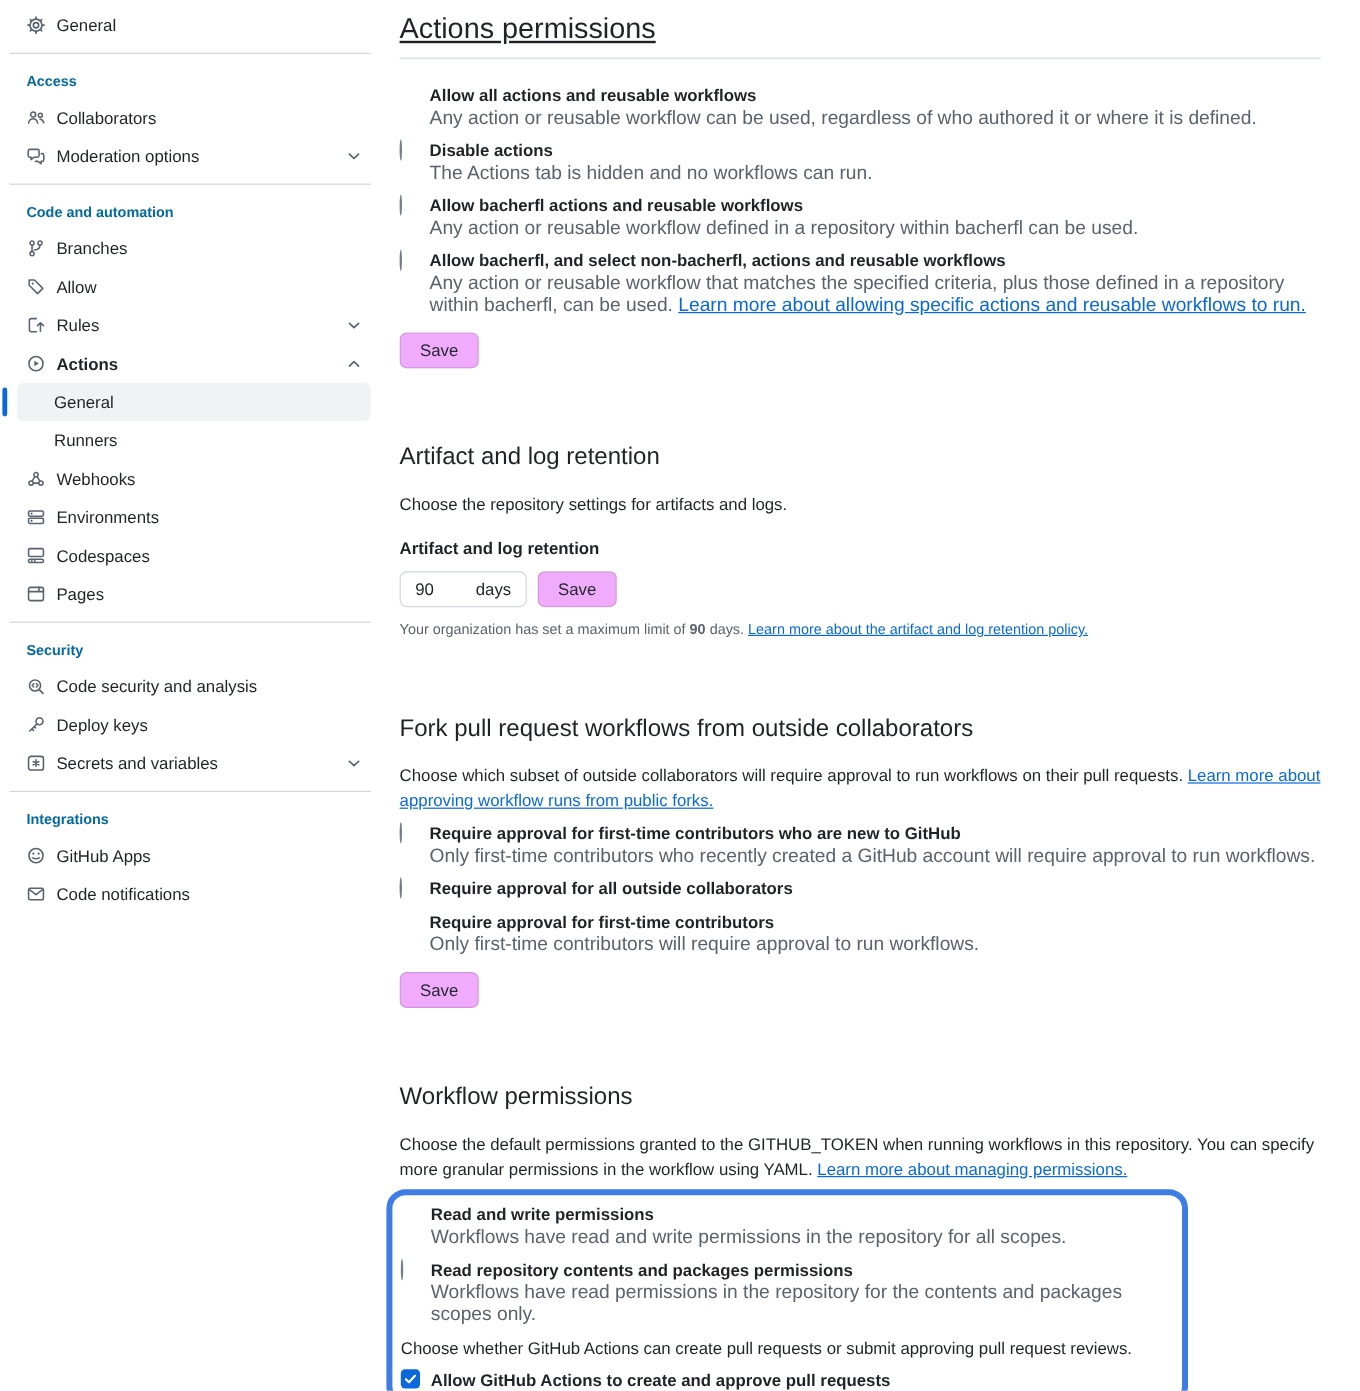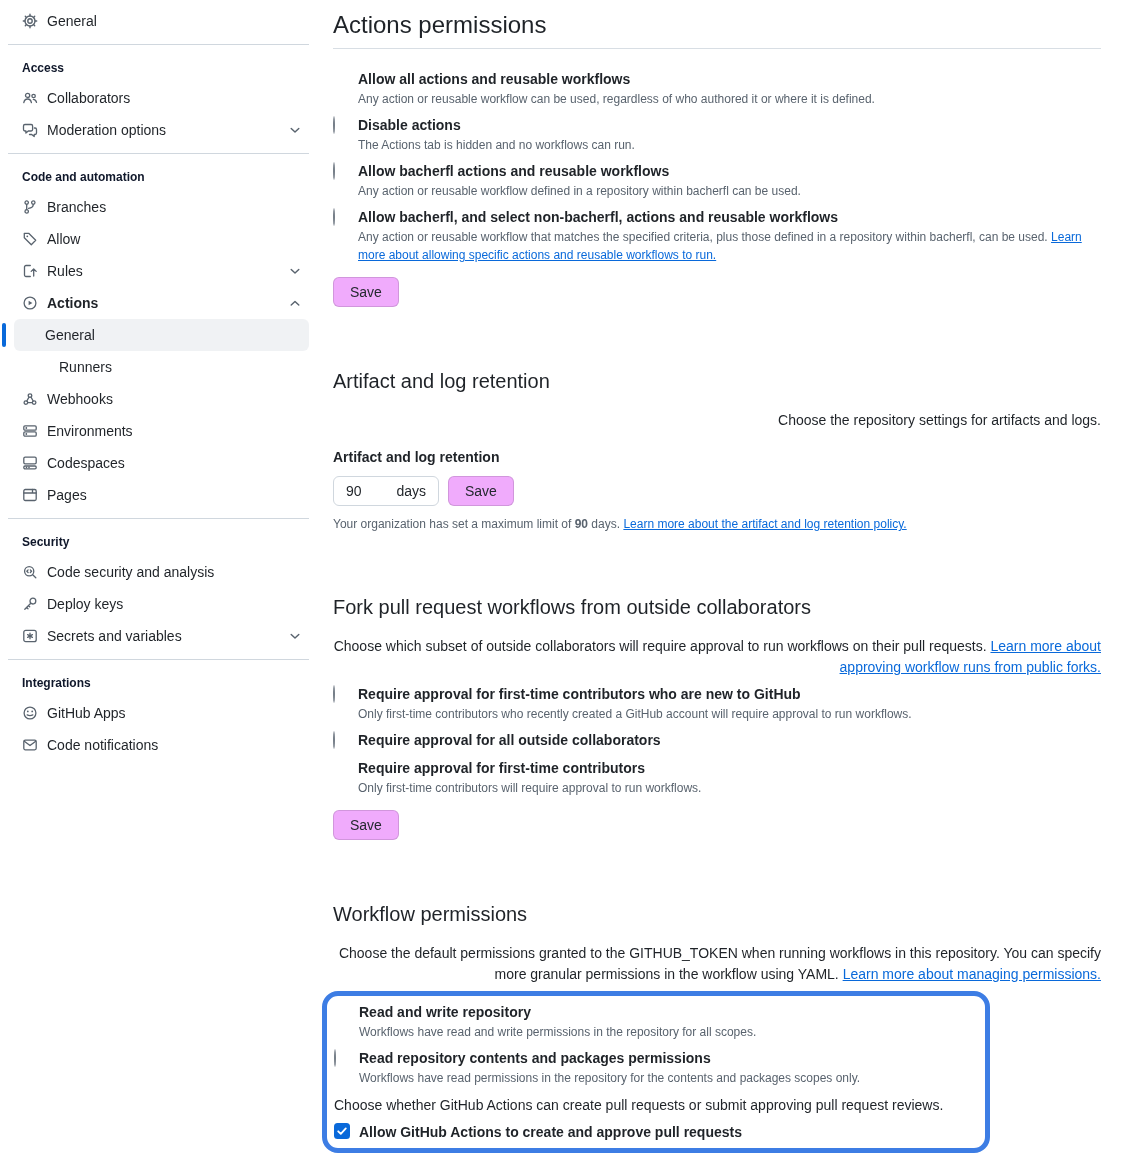--- a/index.html
+++ b/index.html
@@ -12,44 +12,44 @@
   
   .sidebar { width:317px; flex:0 0 317px; padding-top:5px; position:relative; }
   .side-item {
     position:relative; display:flex; align-items:center; gap:9px;
     height:32px; padding:0 14px 0 22px; cursor:pointer; color:#1f2328;
   }
   .side-item .icn { width:16px; height:16px; color:#59636e; display:flex; align-items:center; justify-content:center; flex:0 0 16px; }
   .side-item .lbl { flex:1 1 auto; white-space:nowrap; }
   .side-item .chev { width:16px; height:16px; color:#59636e; flex:0 0 16px; }
   .side-item.bold .lbl { font-weight:600; }
-  .side-item.sub { padding-left:59px; }
+  .side-item.sub { padding-left:45px; }
   .side-item.selected { background:rgba(208,215,222,.32); border-radius:6px; margin:0 8px 0 14px; padding-left:31px; }
   .sel-bar { position:absolute; left:-12px; top:4px; width:4px; height:24px; border-radius:2px; background:#0969da; }
   .side-divider { border-top:1px solid #d0d7de; margin:7px 8px; }
-  .side-title { font-size:12px; font-weight:700; color:#0f172a; padding:9px 22px 7px; }
+  .side-title { font-size:12px; font-weight:700; color:#0369a1; padding:9px 22px 7px; }
   
   .main { flex:1 1 auto; padding:10px 32px 0 16px; }
-  h2.xl { font-size:24px; font-weight:400; line-height:30px; }
+  h2.xl { font-size:24px; font-weight:400; line-height:30px;text-decoration:underline; }
   h2.lg { font-size:20px; font-weight:400; line-height:28px; }
   .rule { border-bottom:1px solid #d8dee4; margin-top:8px; }
   .section { margin-top:60px; }
-  .intro { margin-top:15px; line-height:21px;text-align:right; }
+  .intro { margin-top:15px; line-height:21px; }
   a.lnk { color:#0969da; text-decoration:underline; cursor:pointer; }
   .options { margin-top:20px; }
   .options.tight { margin-top:6px; }
   .opt { display:flex; gap:9px; margin-bottom:7px; }
   .opt .ctl-col { flex:0 0 16px; padding-top:2px; }
   .radio { width:16px; height:16px; border-radius:50%; border:1px solid #767f89; background:#fff; position:relative; cursor:pointer; }
   .radio.checked { border:none; background:#0969da; }
   .radio.checked::after { content:""; position:absolute; left:5px; top:5px; width:6px; height:6px; border-radius:50%; background:#fff; }
   .checkbox { width:16px; height:16px; border-radius:3.5px; border:1px solid #767f89; background:#fff; cursor:pointer; display:flex; align-items:center; justify-content:center; }
   .checkbox.checked { border:none; background:#0969da; color:#fff; }
   .opt-label { font-weight:700; line-height:21px; }
-  .opt-desc { font-size:12px; line-height:18px; color:#59636e; }
+  .opt-desc { font-size:16px; line-height:18px; color:#59636e; }
   .btn {
     display:inline-block; margin-top:6px; padding:0 16px; height:30px; line-height:28px;
     background:#f0abfc; border:1px solid rgba(31,35,40,.15); border-radius:6px;
     font-weight:500; font-size:14px; color:#24292f; cursor:pointer;
     font-family:inherit;
   }
   .field-label { font-weight:600; margin-top:16px; line-height:21px; }
   .input-row { margin-top:8px; display:flex; gap:9px; align-items:center; }
   .num-input {
     width:106px; height:30px; border:1px solid #d0d7de; border-radius:6px; background:#fff;
@@ -369,21 +369,21 @@
   </section>
 
   <section class="section">
     <h2 class="lg">Workflow permissions</h2>
     <p class="intro"><span>Choose the default permissions granted to the GITHUB_TOKEN when running workflows in this repository. You can specify more granular permissions in the workflow using YAML. </span><a class="lnk">Learn more about managing permissions.</a></p>
 
     <div class="hl-box">
       <div class="opt">
         <span class="ctl-col"><span class="radio checked"></span></span>
         <div>
-          <div class="opt-label">Read and write repository</div>
+          <div class="opt-label">Read and write permissions</div>
           <div class="opt-desc">Workflows have read and write permissions in the repository for all scopes.</div>
         </div>
       </div>
       <div class="opt">
         <span class="ctl-col"><span class="radio"></span></span>
         <div>
           <div class="opt-label">Read repository contents and packages permissions</div>
           <div class="opt-desc">Workflows have read permissions in the repository for the contents and packages scopes only.</div>
         </div>
       </div>

